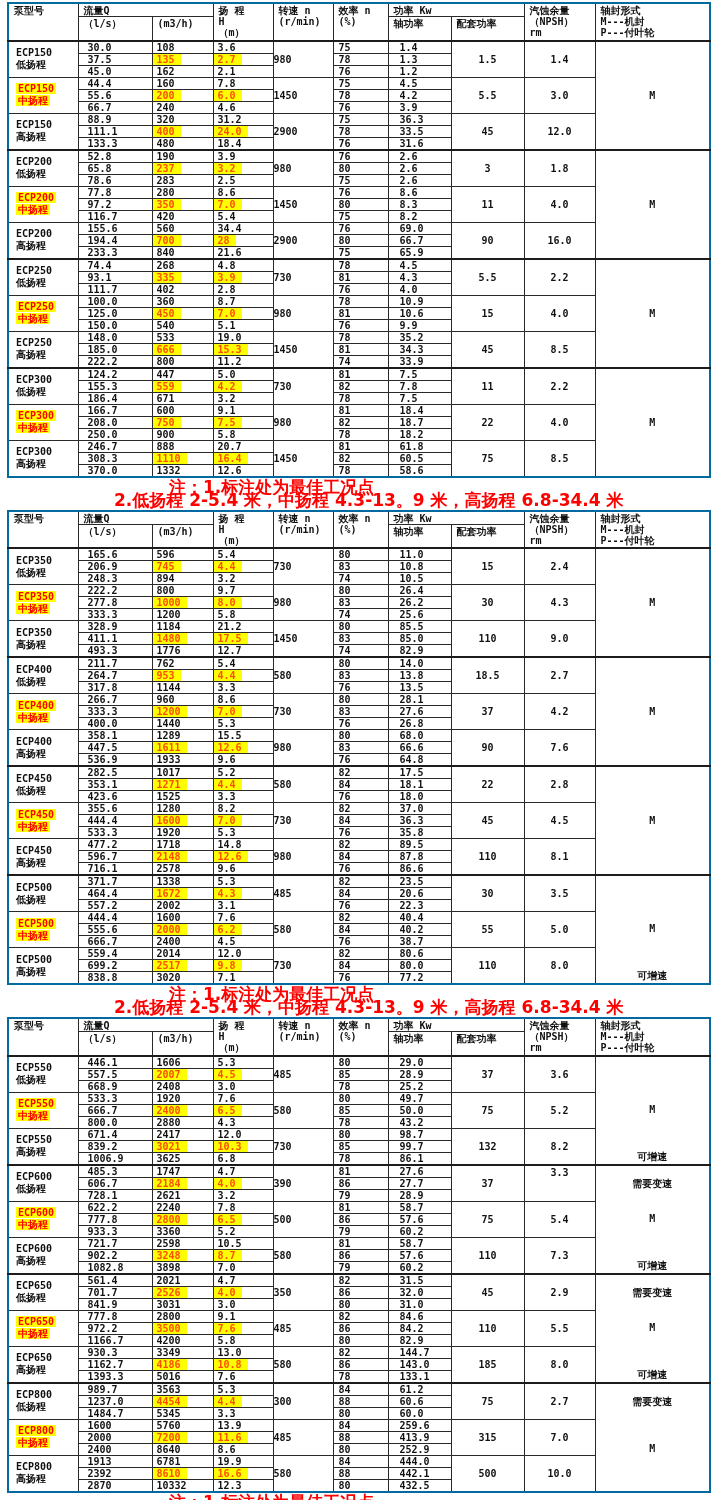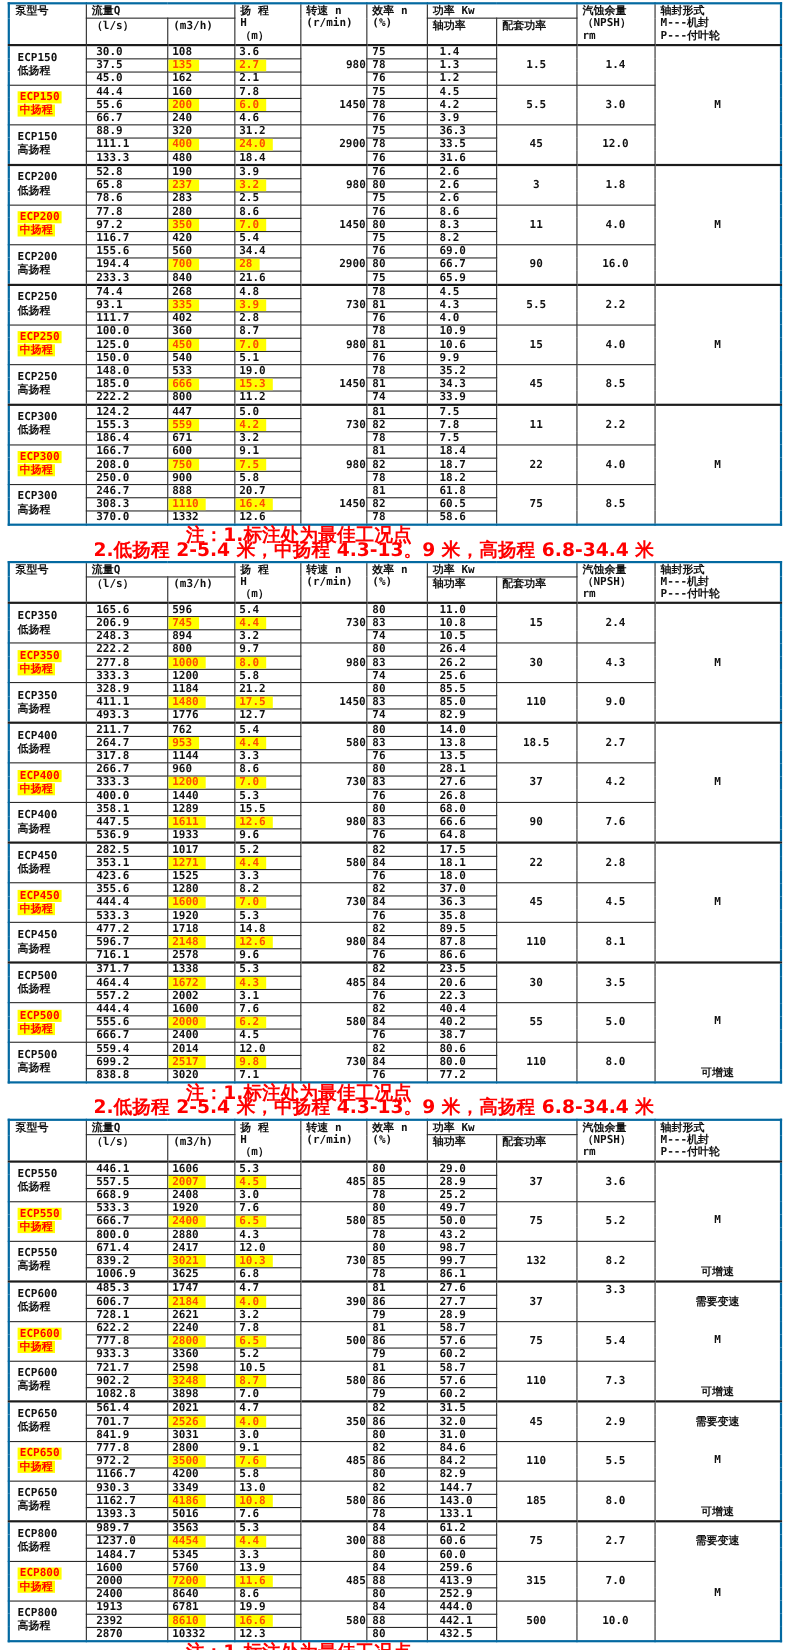--- a/index.html
+++ b/index.html
@@ -12,36 +12,36 @@
   .pump thead th{text-align:left;vertical-align:top;padding:1px 0 0 5px;line-height:11px;}
   .hA{height:11px;} .hB{height:24px;}
   .pump tbody tr{height:12px;}
   .pump tbody td{line-height:11px;vertical-align:middle;}
   .mline{line-height:12px;padding-left:7px;}
   .c-ls span.value{padding-left:9px;}
   .c-m3h span.value{padding-left:4px;}
   .c-h span.value{padding-left:4px;}
   .c-eff span.value{padding-left:5px;}
   .c-power span.value{padding-left:11px;}
-  .c-speed{text-align:right;margin-left:16px;}
+  .c-speed{text-align:left;margin-left:16px;}
   .c-match{text-align:center;}
   .c-npsh{text-align:center;}
   .c-npsh.vtop{vertical-align:top;padding-top:1px;}
   .c-seal{position:relative;padding:0;}
   .seal-box{position:absolute;left:0;top:0;right:0;bottom:0;display:flex;flex-direction:column;}
   .seal-slot{flex:1;display:flex;align-items:center;justify-content:center;}
   .seal-slot.vbot{align-items:flex-end;padding-bottom:2px;}
   span.value{display:inline-block;}
   span.hl{background:#ffff00;color:#ff4d00;padding:0 6px 0 2px;}
   span.hl-model{background:#ffff00;color:#ff0000;padding:0 2px;}
   .fam-top td{border-top:2px solid #1c1c1c;}
   .note{color:#ff0000;font-weight:bold;font-size:17px;line-height:13px;margin:3px 0 3px 0;
     font-family:"DejaVu Sans","Liberation Sans",sans-serif;}
   .note .l1{margin-left:162px;}
-  .note .l2{margin-left:78px;}
+  .note .l2{margin-left:107px;}
 </style>
 </head>
 <body>
 
 <div class="wrap">
     <table class="pump">
       <colgroup>
         <col style="width: 70px;">
         <col style="width: 74px;">
         <col style="width: 61px;">

